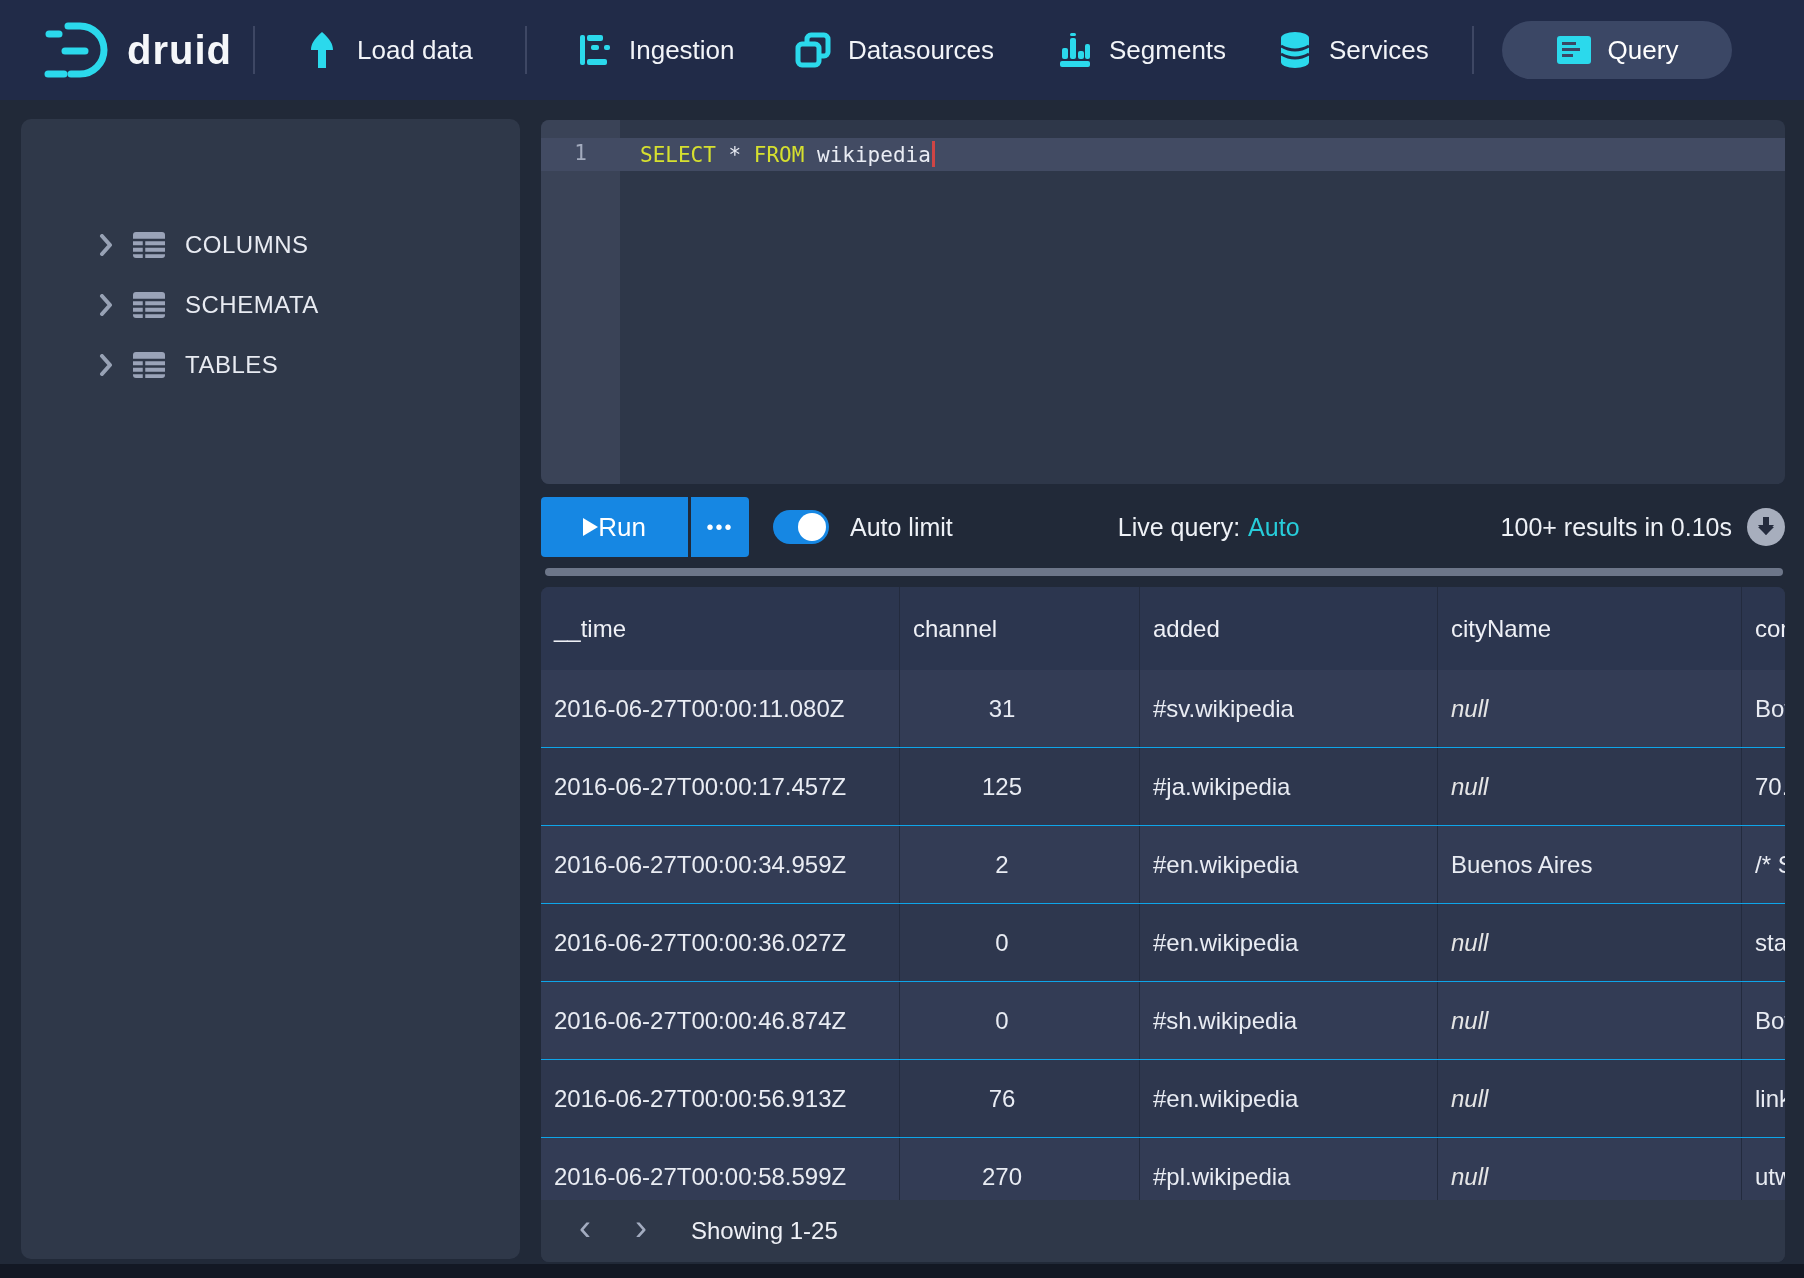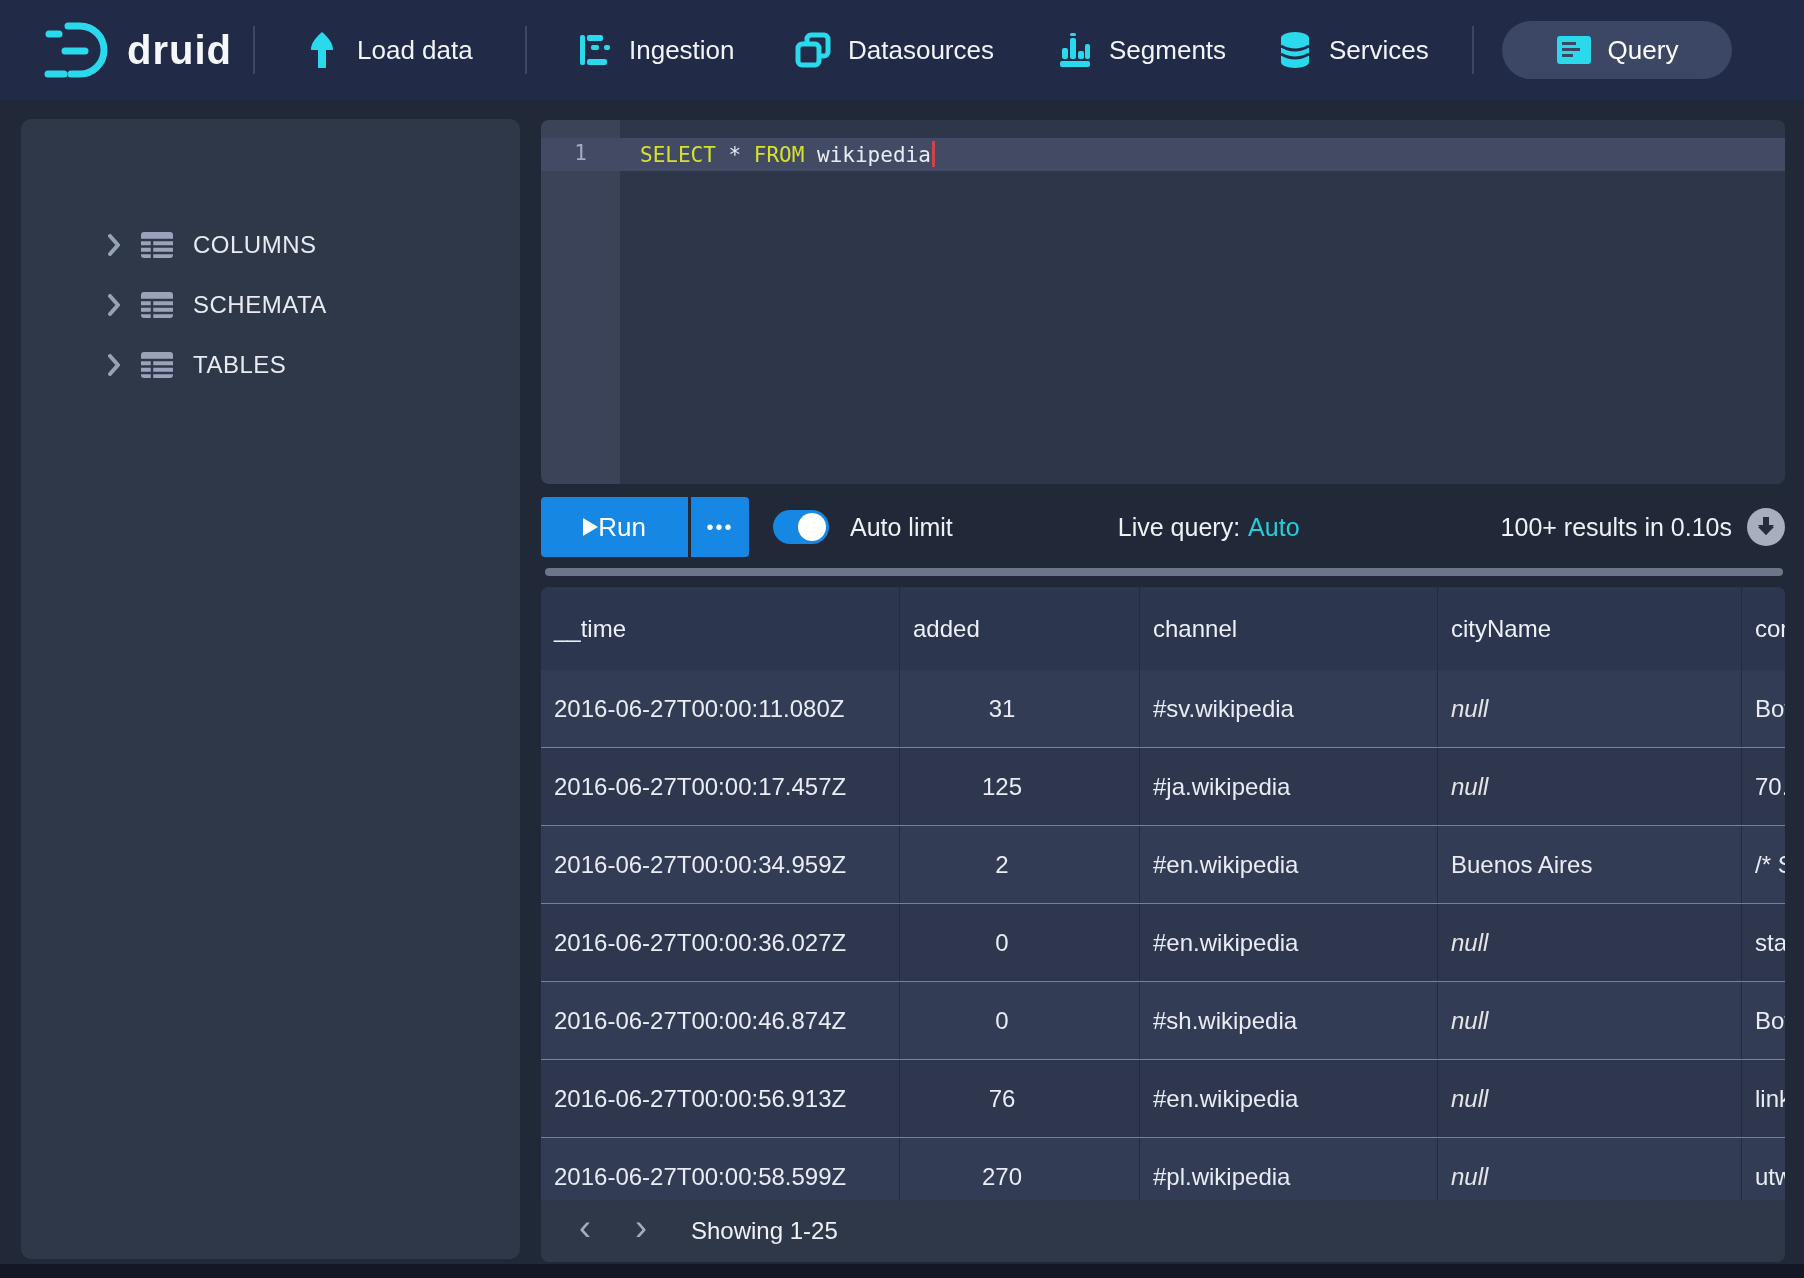--- a/index.html
+++ b/index.html
@@ -29,21 +29,21 @@
     background:#3b4765; border-radius:29px; justify-content:center; gap:16px;
     font-size:26px; color:#fff; cursor:pointer; }
   .icon { display:inline-flex; align-items:center; justify-content:center; }
 
   
   .sidebar { position:absolute; left:21px; top:119px; width:499px; height:1140px;
     background:var(--panel); border-radius:10px; }
   .sidebar-header { position:absolute; left:0; top:20px; width:100%; height:44px;
     display:flex; align-items:center; padding:0 28px; cursor:pointer; }
   .sidebar-title { font-size:27px; color:#f0f2f7; letter-spacing:.5px; flex:1; }
-  .tree { position:absolute; top:96px; left:16px; width:100%;padding-left:44px; }
+  .tree { position:absolute; top:96px; left:8px; width:100%;padding-left:44px; }
   .tree-item { height:60px; display:flex; align-items:center; gap:20px;
     padding-left:26px; font-size:24px; color:#e8ebf2; letter-spacing:.5px; cursor:pointer; }
 
   
   .editor { position:absolute; left:541px; top:120px; width:1244px; height:364px;
     background:var(--editor); border-radius:8px; overflow:hidden; }
   .editor-gutter { position:absolute; left:0; top:0; width:79px; height:100%; background:var(--gutter); }
   .editor-activeline { position:absolute; left:0; top:18px; width:100%; height:33px; background:var(--activeline); }
   .editor-lineno { position:absolute; left:0; top:21px; width:79px; text-align:center;
     font-family:"DejaVu Sans Mono", monospace; font-size:21px; color:#a3abbe; }
@@ -292,22 +292,22 @@
       </svg>
     </span>
   </button>
 </div>
 
 <div class="hscroll"></div>
 
 <div class="results">
   <div class="thead" id="thead">
       <div class="th">__time</div>
+      <div class="th">channel</div>
       <div class="th">added</div>
-      <div class="th">channel</div>
       <div class="th">cityName</div>
       <div class="th">comment</div>
     </div>
   <div class="tbody" id="tbody">
       <div class="trow">
         <div class="td">2016-06-27T00:00:11.080Z</div>
         <div class="td num">31</div>
         <div class="td">#sv.wikipedia</div>
         <div class="td null-val">null</div>
         <div class="td">Bot</div>

